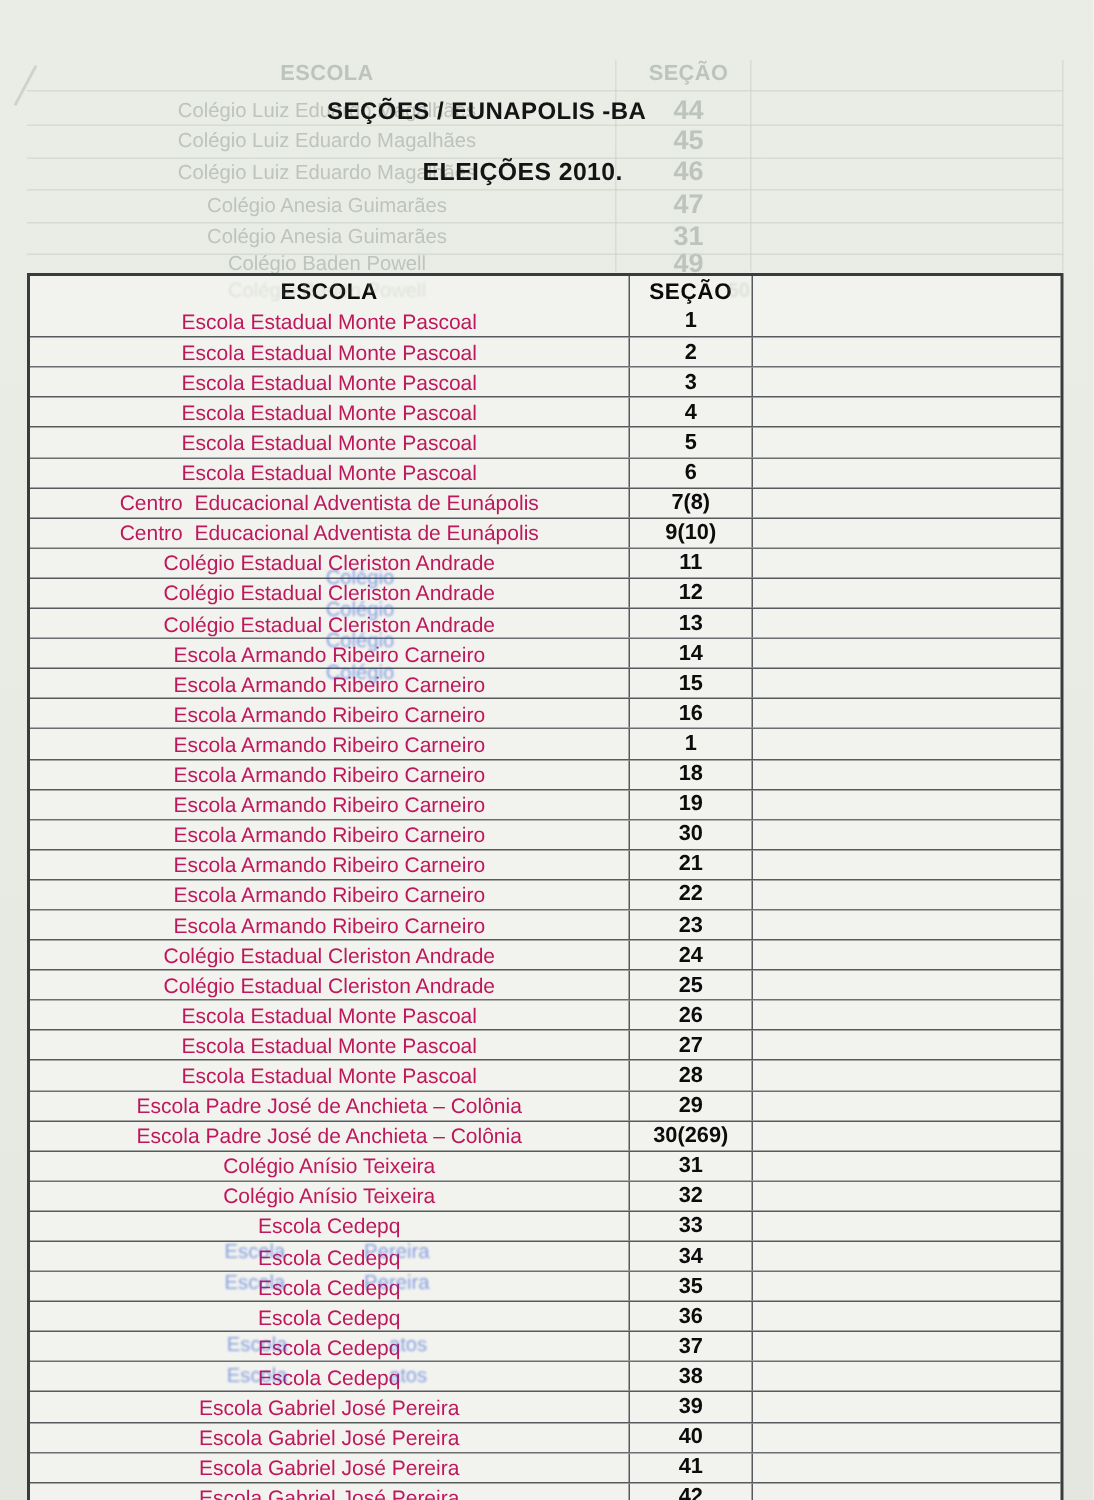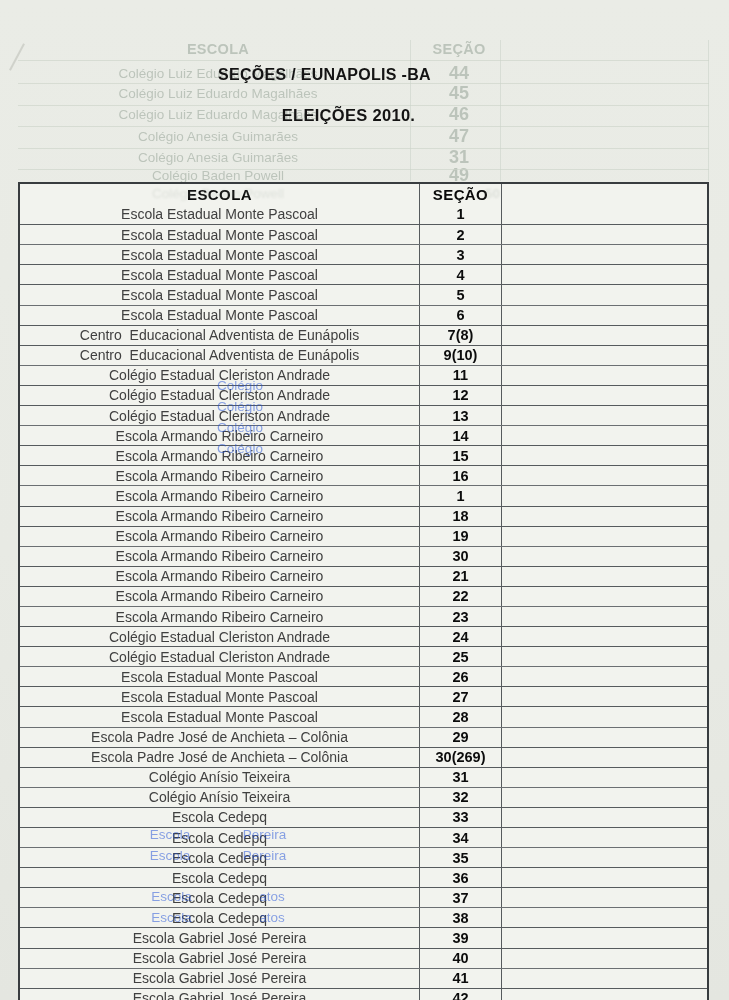--- a/index.html
+++ b/index.html
@@ -43,21 +43,21 @@
 
   
   .main-table{
     position:absolute;left:18px;top:142px;width:691px;z-index:2;
     border:2px solid #383c3f;background:#f2f3ee;box-sizing:border-box;
   }
   .t-row{display:flex;height:20.1px;box-sizing:border-box;align-items:stretch;}
   .t-row + .t-row{border-top:1.5px solid #565a5d;}
   .t-row:nth-child(3n){border-top-color:#6b6f72;}
   .cell{display:flex;align-items:center;justify-content:center;box-sizing:border-box;overflow:hidden;}
-  .c-school{width:400px;border-right:1.5px solid #565a5d;font-size:14px;color:#404040;white-space:pre;}
+  .c-school{width:400px;border-right:1.5px solid #565a5d;font-size:14px;color:#be185d;white-space:pre;}
   .c-section{width:82px;border-right:1.5px solid #565a5d;font-size:14.5px;font-weight:bold;color:#0c0c0c;}
   .c-notes{flex:1;}
   .t-header .c-school,.t-header .c-section{font-weight:bold;font-size:15px;letter-spacing:.4px;color:#0a0a0a;}
 </style>
 </head>
 <body>
 
 <div class="page">
 
   <div class="ghost-under">

